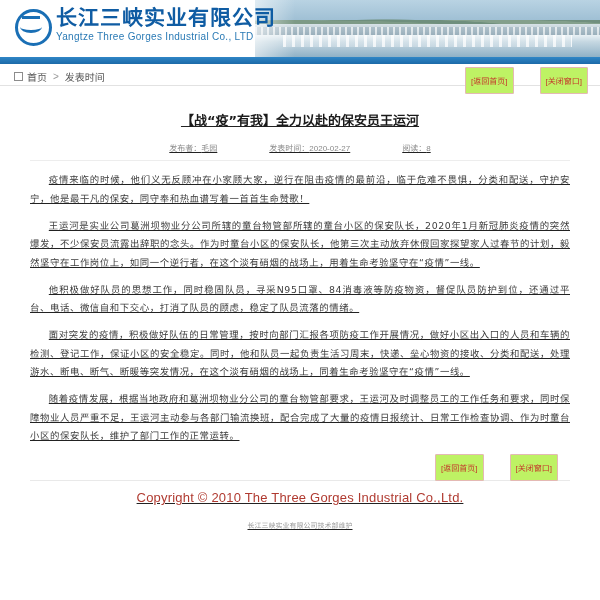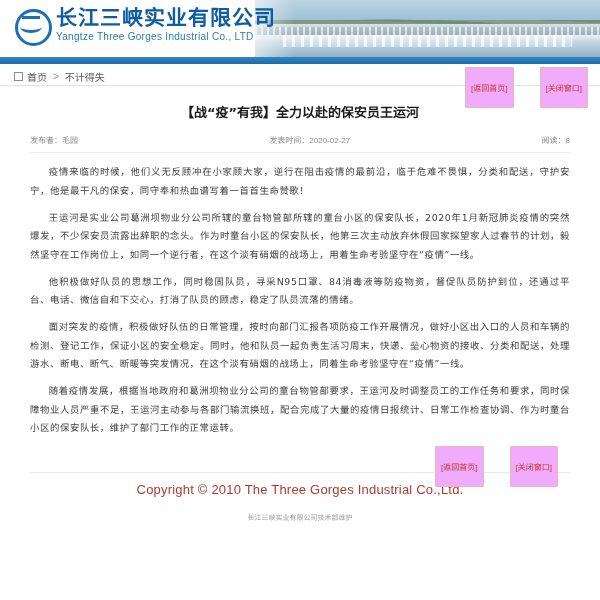--- a/index.html
+++ b/index.html
@@ -13,20 +13,21 @@
     font-family: "Liberation Sans", sans-serif;
     font-size: 11px;
     color: #222;
     overflow: hidden;
   }
   .page {
     width: 600px;
     height: 524px;
     position: relative;
     background: #fff;
+    text-decoration: underline;
   }
 
   
   .header {
     position: relative;
     height: 57px;
     width: 600px;
     overflow: hidden;
     background: linear-gradient(90deg, #ffffff 0%, #ffffff 43%, #cfe0ea 50%, #9fb9c9 60%, #7e9bb0 75%, #6f93a9 100%);
   }
@@ -164,43 +165,43 @@
     position: absolute;
     right: 12px;
     top: 3px;
     display: flex;
     gap: 26px;
   }
   .topbtn {
     font-size: 8px;
     color: #c4352a;
     border: 1px solid #e4b9b4;
-    background: #f0abfc;
-    padding: 14px 5px;
+    background: #bef264;
+    padding: 7px 5px;
     border-radius: 1px;
     white-space: nowrap;
   }
 
   
   .article {
     padding: 16px 30px 6px 30px;
     box-sizing: border-box;
   }
   .art-title {
     text-align: center;
     font-family: "DejaVu Sans", "Liberation Sans", sans-serif;
     font-size: 13px;
     font-weight: bold;
     color: #1a1a1a;
     line-height: 1.4;
-    margin: 2px 0 12px 0;
+    margin: 10px 0 12px 0;
   }
   .art-meta {
     display: flex;
-    justify-content: space-between;
+    justify-content: center;
     gap: 52px;
     font-size: 8px;
     color: #8a8a8a;
     border-bottom: 1px solid #ededed;
     padding-bottom: 7px;
     margin-bottom: 10px;
   }
   .art-body p {
     margin: 0 0 9px 0;
     font-family: "DejaVu Sans", "Liberation Sans", sans-serif;
@@ -270,21 +271,21 @@
     </div>
   </div>
 
   <div class="navbar"></div>
 
   <div class="crumbrow">
     <div class="crumb">
       <span class="home-icon"></span>
       <a href="#">首页</a>
       <span class="sep">&gt;</span>
-      <a href="#">不计得失</a>
+      <a href="#">发表时间</a>
     </div>
     <div class="topbtns">
       <span class="topbtn">[返回首页]</span>
       <span class="topbtn">[关闭窗口]</span>
     </div>
   </div>
 
   <div class="article">
     <div class="art-title">【战“疫”有我】全力以赴的保安员王运河</div>
     <div class="art-meta">

